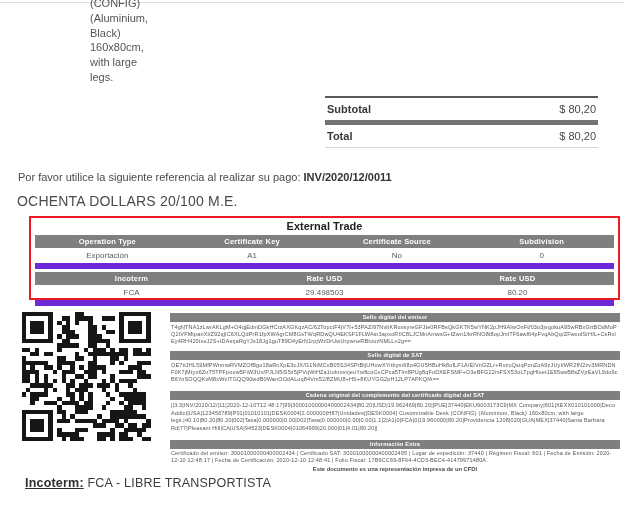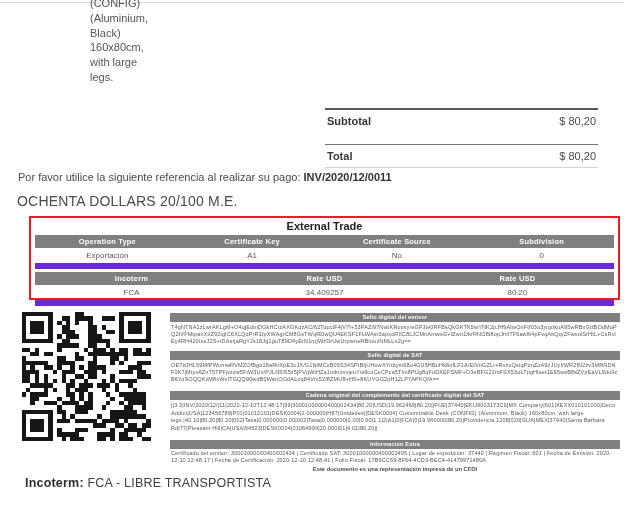--- a/index.html
+++ b/index.html
@@ -5,24 +5,24 @@
   html,body{margin:0;padding:0;background:#fff;}
   body{width:624px;height:510px;font-family:"Liberation Sans",sans-serif;color:#444;position:relative;overflow:hidden;}
   .page{position:absolute;inset:0;background:#fff;}
   .topline{position:absolute;top:2px;left:0;width:624px;border-top:1px solid #dcdcdc;}
 
   
   .product{position:absolute;left:90px;top:-4px;font-size:11px;line-height:14.8px;color:#555;}
 
   
   .totals{position:absolute;left:325px;top:96px;width:273px;font-size:11px;}
-  .t-row{display:flex;justify-content:space-between;align-items:center;height:22px;padding:0 2px;margin-top:12px;}
+  .t-row{display:flex;justify-content:space-between;align-items:center;height:22px;padding:0 2px;}
   .t-row.first{border-top:2px solid #595959;}
   .t-row.mid{border-top:1px solid #d5d5d5;color:#6b6b6b;}
-  .t-row.last{border-top:1px solid #737373;border-bottom:1px solid #d5d5d5;}
+  .t-row.last{border-top:5px solid #737373;border-bottom:1px solid #d5d5d5;}
   .t-label{font-weight:bold;color:#383838;}
   .t-row.mid .t-label{font-weight:normal;color:#6b6b6b;}
   .t-value{color:#4a4a4a;}
 
   
   .payment{position:absolute;left:18px;top:171px;font-size:11px;color:#4a4a4a;}
   .payment b{color:#333;}
   .words{position:absolute;left:17px;top:193px;font-size:14px;color:#4a4a4a;letter-spacing:.2px;}
 
   
@@ -42,21 +42,21 @@
   .s-bar{position:absolute;left:0;width:450px;height:9px;background:var(--header-gray,#7f7f7f);color:#fff;font-size:5.5px;font-weight:bold;text-align:center;line-height:9.5px;letter-spacing:.2px;}
   .s-text{position:absolute;left:1px;width:448px;font-size:5.5px;line-height:6.8px;color:#565656;word-break:break-all;letter-spacing:.15px;}
   .bar-emisor{top:0;}   .txt-emisor{top:11px;}
   .bar-sat{top:38px;}   .txt-sat{top:49px;}
   .bar-cadena{top:78px;}.txt-cadena{top:89px;line-height:7.6px;word-break:break-word;}
   .bar-extra{top:127px;}.txt-extra{top:137px;line-height:7.4px;word-break:break-word;}
   .s-footer{position:absolute;top:153px;left:0;width:450px;text-align:center;font-size:5.8px;color:#4a4a4a;font-weight:bold;}
 
   
   .incoterm{position:absolute;left:25px;top:476px;font-size:12.5px;color:#3c3c3c;letter-spacing:.2px;}
-  .incoterm .lbl{font-weight:bold;color:#2e2e2e;}
+  .incoterm .lbl{font-weight:bold;color:#2e2e2e;text-decoration:underline;}
 </style>
 </head>
 <body>
 
 <div class="page">
   <div class="topline"></div>
 
   <div class="product">
     <div>(CONFIG)</div>
     <div>(Aluminium,</div>
@@ -95,21 +95,21 @@
       <span class="cell">No</span>
       <span class="cell">0</span>
     </div>
     <div class="et-bar">
       <span class="cell">Incoterm</span>
       <span class="cell">Rate USD</span>
       <span class="cell">Rate USD</span>
     </div>
     <div class="et-data">
       <span class="cell">FCA</span>
-      <span class="cell">34.409257</span>
+      <span class="cell">29.498503</span>
       <span class="cell">80.20</span>
     </div>
   </div>
 
   <div class="qr-wrap">
     <svg viewBox="0 0 29 29" xmlns="http://www.w3.org/2000/svg">
         <rect x="0" y="0" width="1" height="1" fill="#161616"></rect>
         <rect x="1" y="0" width="1" height="1" fill="#161616"></rect>
         <rect x="2" y="0" width="1" height="1" fill="#161616"></rect>
         <rect x="3" y="0" width="1" height="1" fill="#161616"></rect>

